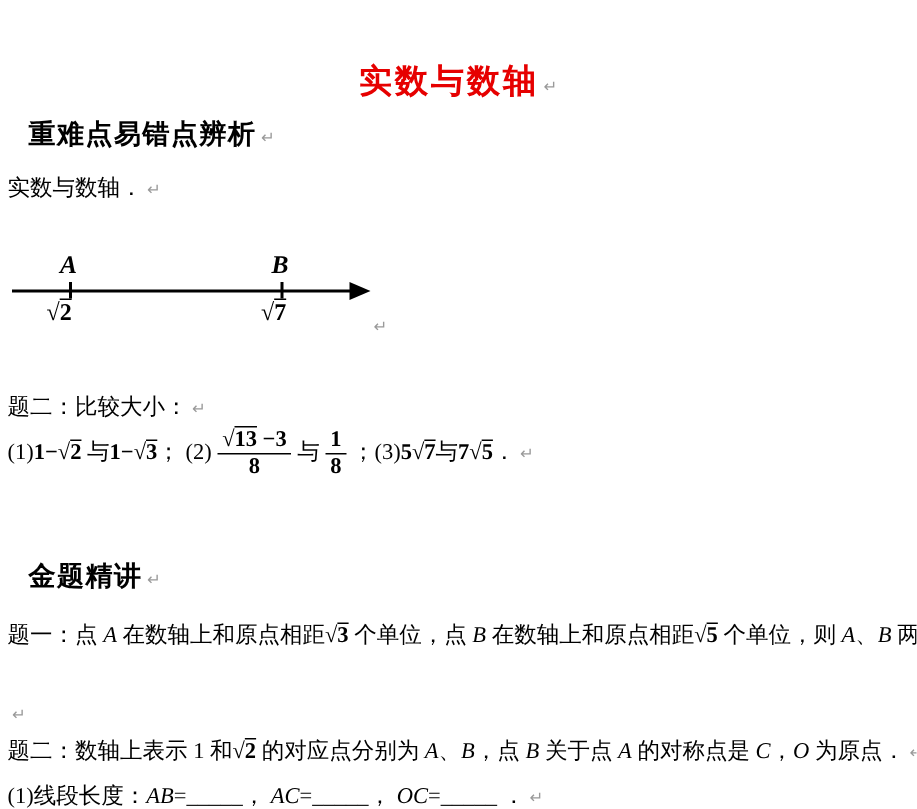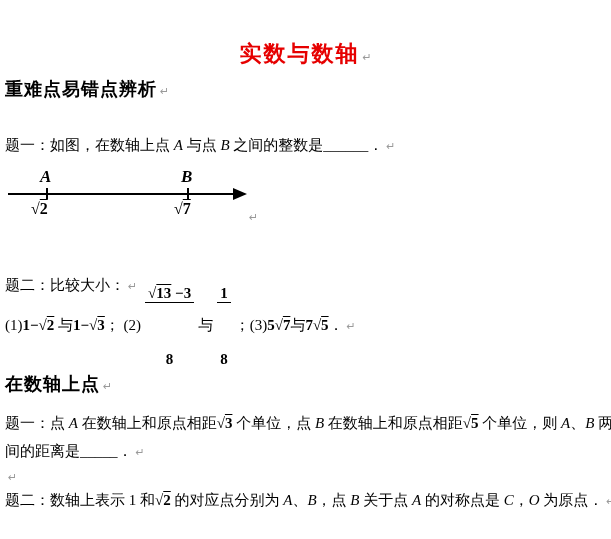--- a/index.html
+++ b/index.html
@@ -7,36 +7,36 @@
     width:611px;height:539px;background:#ffffff;overflow:hidden;
     font-family:"Liberation Serif","DejaVu Serif",serif;color:#000;
   }
   .page{position:relative;width:554px;height:539px;background:#fff;margin-top:32px;}
   .title{
     position:absolute;top:7px;left:0;width:611px;text-align:center;
     font-family:"Liberation Sans","DejaVu Sans",sans-serif;
     font-weight:bold;font-size:22px;letter-spacing:2px;
   }
   .h2{
-    position:absolute;left:5px;
+    position:absolute;left:19px;
     font-family:"Liberation Sans","DejaVu Sans",sans-serif;
     font-weight:bold;font-size:18px;letter-spacing:1px;
   }
   .line{position:absolute;left:5px;font-size:15px;white-space:pre;}
   .p{
     color:#9a9a9a;font-size:11px;margin-left:3px;
     font-family:"DejaVu Sans",sans-serif;font-weight:normal;font-style:normal;
     letter-spacing:0;
   }
   .i{font-style:italic;font-family:"Liberation Serif",serif;}
   .m{font-weight:bold;font-family:"Liberation Serif",serif;}
   .rad{text-decoration:overline;}
   .frac{
     display:inline-flex;flex-direction:column;align-items:center;
-    vertical-align:middle;margin:0 4px;line-height:1.15;font-size:15px;gap:48px;
+    vertical-align:middle;margin:0 4px;line-height:1.15;font-size:15px;
   }
   .frac .num{border-bottom:1.6px solid #000;padding:0 3px;}
   .frac .den{padding:0 3px;}
   
   .diagram{position:absolute;top:131px;left:0;width:300px;height:66px;}
   .nl-line{position:absolute;left:8px;top:30px;width:228px;height:2px;background:#000;}
   .nl-arrow{
     position:absolute;left:233px;top:25px;width:0;height:0;
     border-left:14px solid #000;border-top:6px solid transparent;border-bottom:6px solid transparent;
   }
@@ -56,45 +56,45 @@
 </style>
 </head>
 <body>
 
 <div class="page">
 
   <div class="title" style="color: rgb(230, 0, 0);"><span>实数与数轴</span><span class="p" style="color: rgb(154, 154, 154);">↵</span></div>
 
   <div class="h2" style="top:45px"><span>重难点易错点辨析</span><span class="p" style="color: rgb(154, 154, 154);">↵</span></div>
 
+  <div class="line" style="top:84px"><span>实数与数轴．</span><span class="p" style="color: rgb(154, 154, 154);">↵</span></div>
 
-  <div class="line" style="top:104px"><span>题一：如图，在数轴上点 </span><span class="i">A</span><span> 与点 </span><span class="i">B</span><span> 之间的整数是</span><span>______</span><span>．</span><span class="p" style="color: rgb(154, 154, 154);">↵</span></div>
 
   <div class="diagram">
     <div class="nl-line"></div>
     <div class="nl-arrow"></div>
     <div class="tick tick-a"></div>
     <div class="tick tick-b"></div>
     <div class="pt-label pt-label-a">A</div>
     <div class="pt-label pt-label-b">B</div>
     <div class="pt-value pt-value-a"><span class="m">√</span><span class="m rad">2</span></div>
     <div class="pt-value pt-value-b"><span class="m">√</span><span class="m rad">7</span></div>
     <div class="p diagram-pilcrow" style="color: rgb(154, 154, 154);">↵</div>
   </div>
 
 
-  <div class="line" style="top:244px"><span>题二：比较大小：</span><span class="p" style="color: rgb(154, 154, 154);">↵</span></div>
+  <div class="line" style="top:230px"><span>题二：比较大小：</span><span class="p" style="color: rgb(154, 154, 154);">↵</span></div>
 
   <div class="line" style="top:253px"><span>(1)</span><span class="m">1−</span><span class="m">√</span><span class="m rad">2</span><span> 与</span><span class="m">1−</span><span class="m">√</span><span class="m rad">3</span><span>； (2)</span><span class="frac"><span class="num"><span class="m">√</span><span class="m rad">13</span><span class="m"> −3</span></span><span class="den"><span class="m">8</span></span></span><span>与</span><span class="frac"><span class="num"><span class="m">1</span></span><span class="den"><span class="m">8</span></span></span><span>；(3)</span><span class="m">5</span><span class="m">√</span><span class="m rad">7</span><span>与</span><span class="m">7</span><span class="m">√</span><span class="m rad">5</span><span>．</span><span class="p" style="color: rgb(154, 154, 154);">↵</span></div>
 
-  <div class="h2" style="top:340px"><span>在数轴上点</span><span class="p" style="color: rgb(154, 154, 154);">↵</span></div>
+  <div class="h2" style="top:340px"><span>金题精讲</span><span class="p" style="color: rgb(154, 154, 154);">↵</span></div>
 
   <div class="line" style="top:382px"><span>题一：点 </span><span class="i">A</span><span> 在数轴上和原点相距</span><span class="m">√</span><span class="m rad">3</span><span> 个单位，点 </span><span class="i">B</span><span> 在数轴上和原点相距</span><span class="m">√</span><span class="m rad">5</span><span> 个单位，则 </span><span class="i">A</span><span>、</span><span class="i">B</span><span> 两点之</span></div>
 
-  <div class="line" style="top:410px"><span>间的距离是</span><span>_____</span><span>．</span><span class="p" style="color: rgb(154, 154, 154);">↵</span></div>
 
   <div class="line" style="top:436px"><span class="p" style="color: rgb(154, 154, 154);">↵</span></div>
 
   <div class="line" style="top:459px"><span>题二：数轴上表示 1 和</span><span class="m">√</span><span class="m rad">2</span><span> 的对应点分别为 </span><span class="i">A</span><span>、</span><span class="i">B</span><span>，点 </span><span class="i">B</span><span> 关于点 </span><span class="i">A</span><span> 的对称点是 </span><span class="i">C</span><span>，</span><span class="i">O</span><span> 为原点．</span><span class="p" style="color: rgb(154, 154, 154);">↵</span></div>
 
+  <div class="line" style="top:489px"><span>(1)线段长度：</span><span class="i">AB</span><span>=</span><span>_____</span><span>， </span><span class="i">AC</span><span>=</span><span>_____</span><span>， </span><span class="i">OC</span><span>=</span><span>_____</span><span> ．</span><span class="p" style="color: rgb(154, 154, 154);">↵</span></div>
 
 
 </div>
 
 </body></html>

